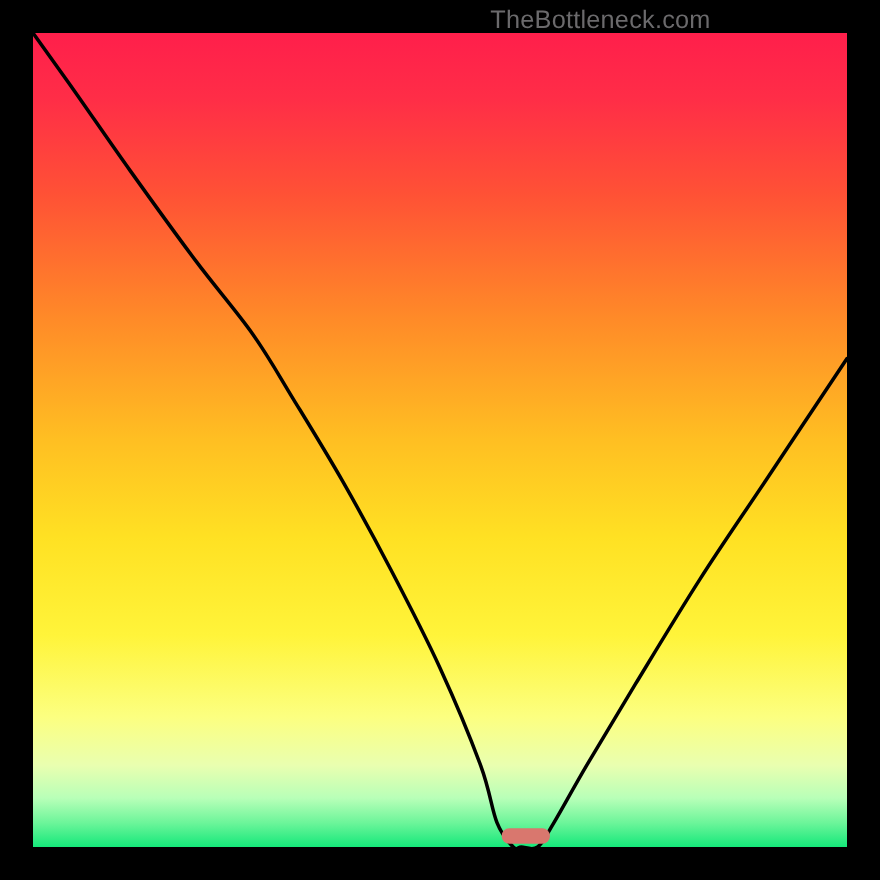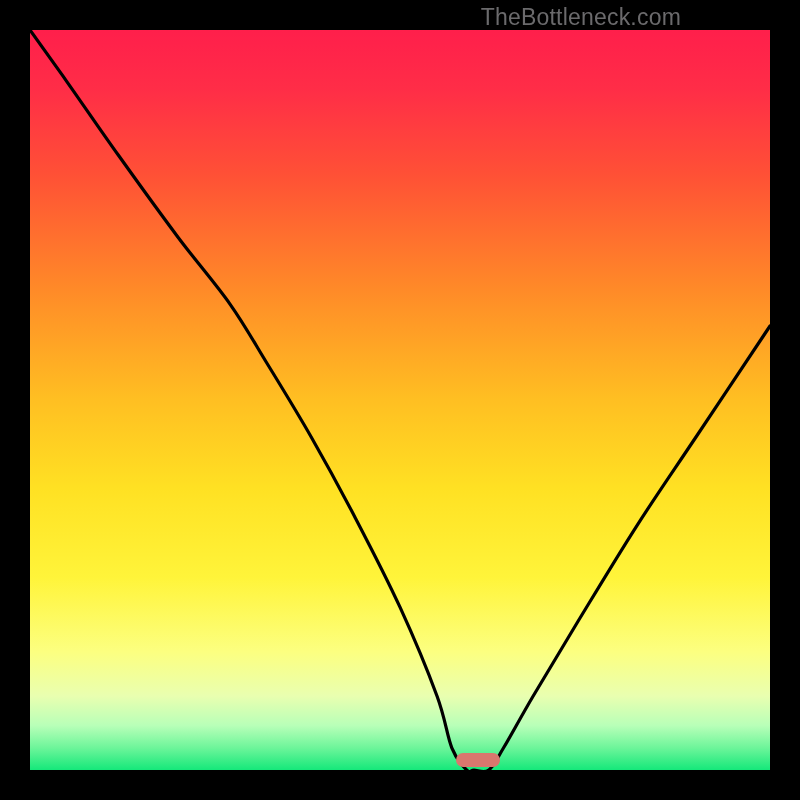--- a/index.html
+++ b/index.html
@@ -11,21 +11,20 @@
     overflow: hidden;
     font-family: Arial, Helvetica, sans-serif;
   }
   .frame {
     position: absolute;
     left: 0;
     top: 0;
     width: 670px;
     height: 800px;
     background: #000;
-    padding-left: 35px;
   }
   .plot {
     position: absolute;
     left: 30px;
     top: 30px;
     width: 740px;
     height: 740px;
     overflow: hidden;
   }
   .gradient {

